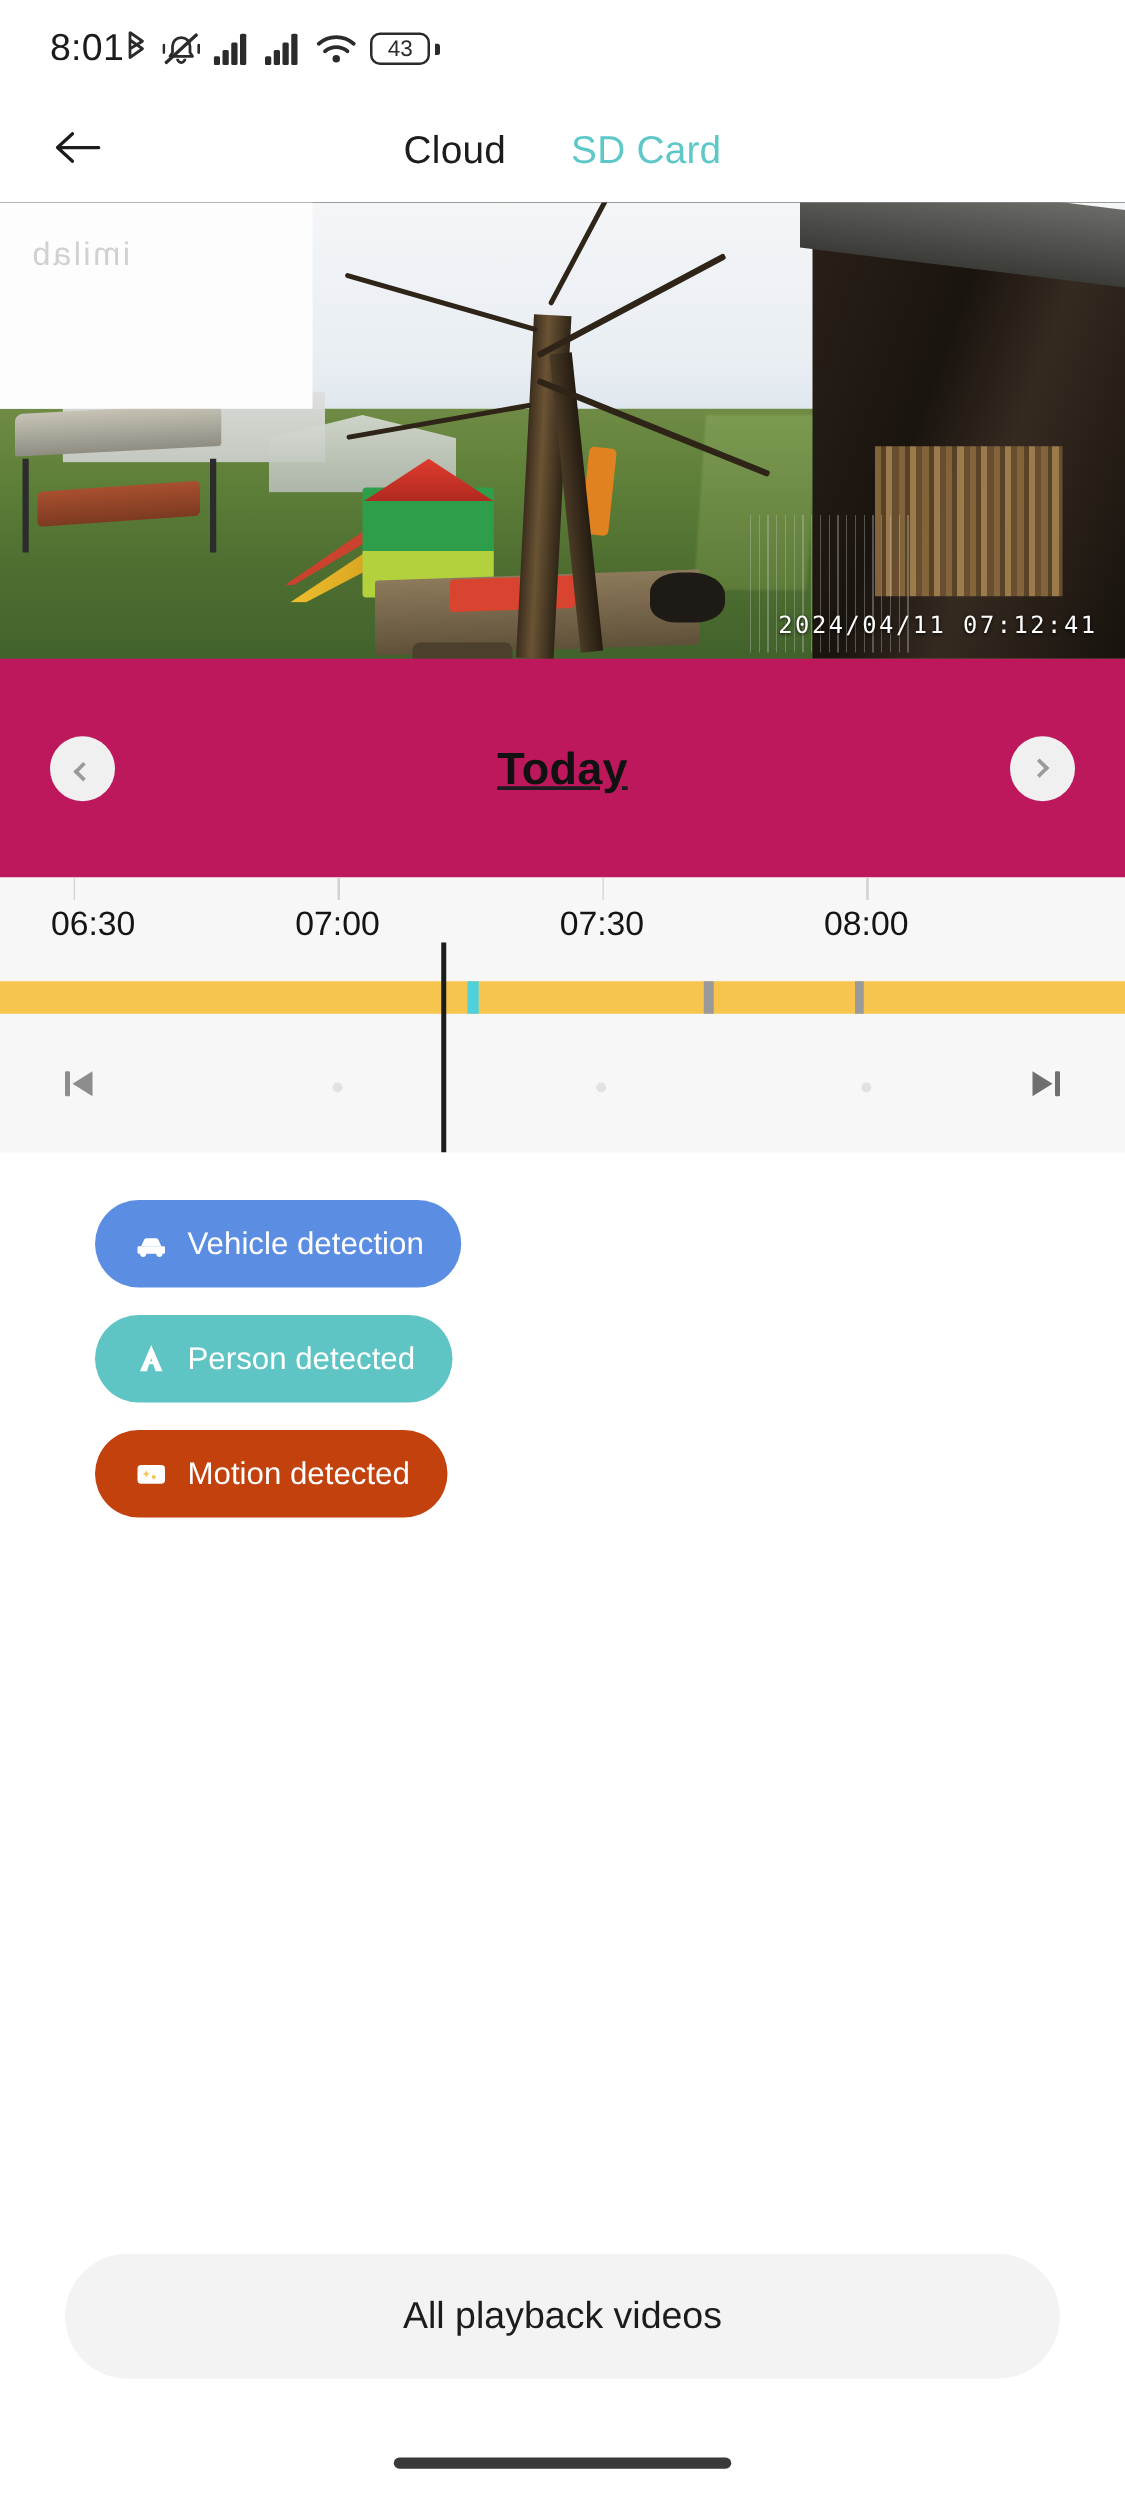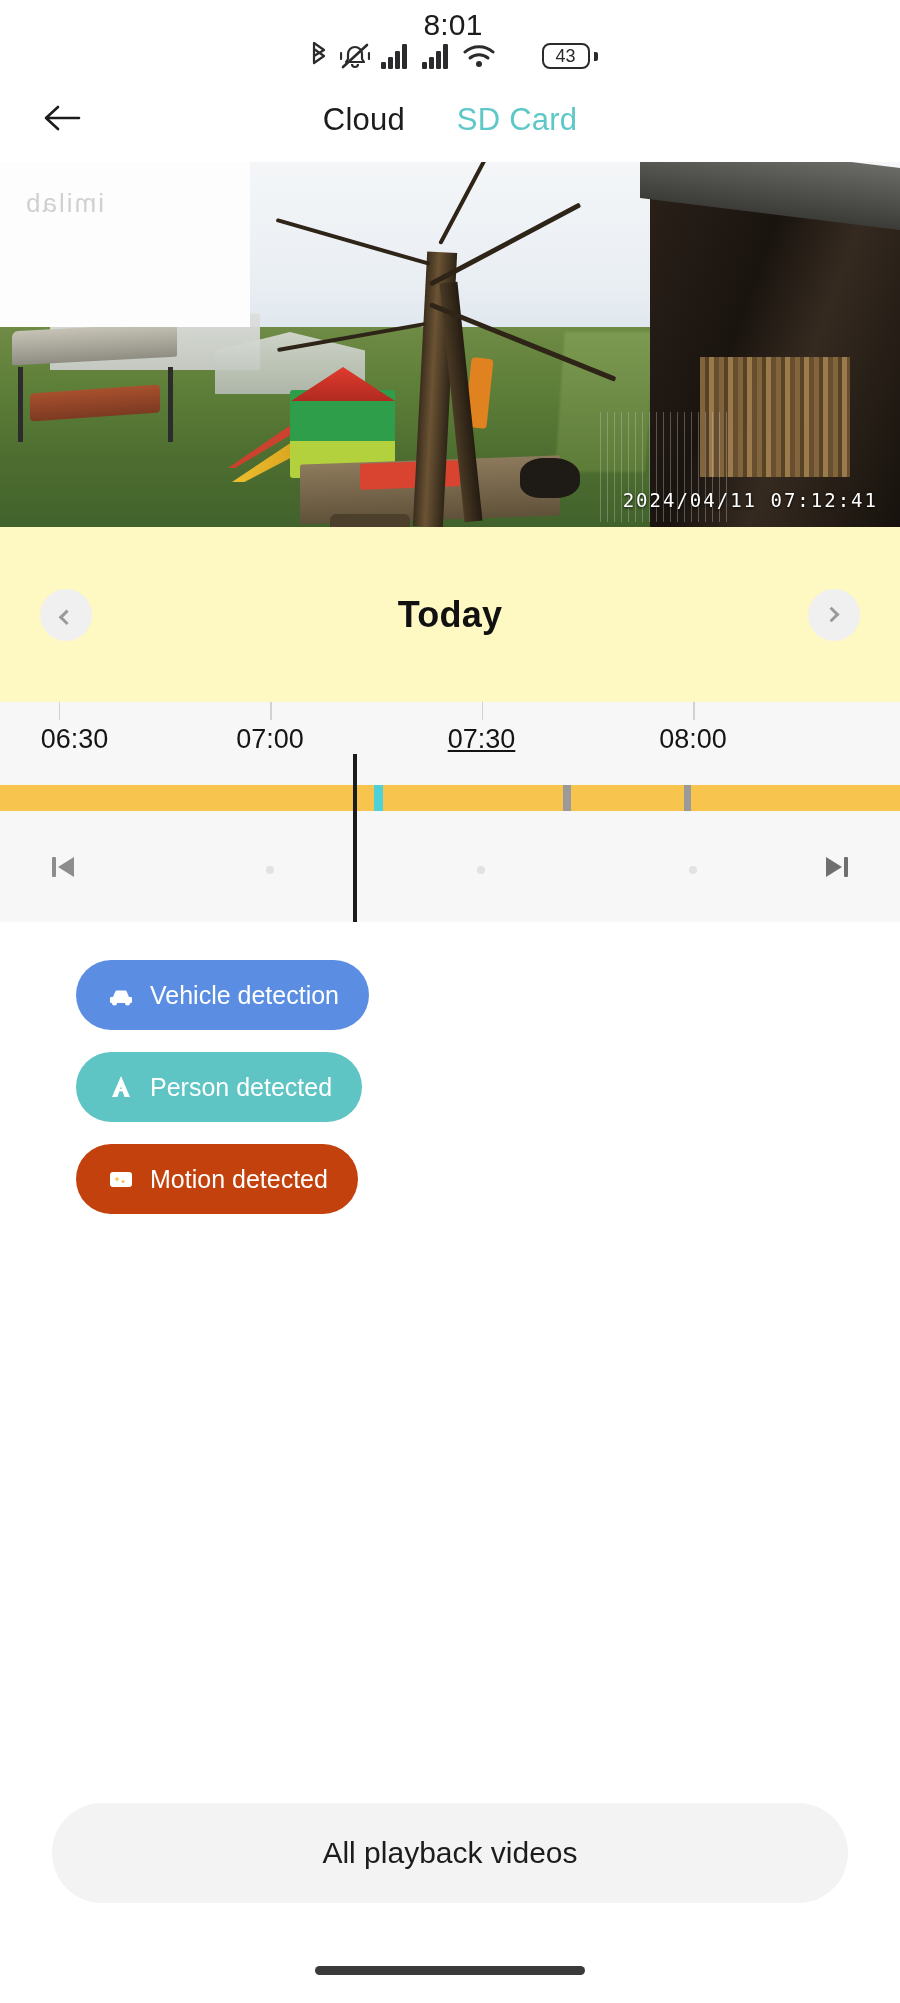--- a/index.html
+++ b/index.html
@@ -11,41 +11,39 @@
     -webkit-font-smoothing:antialiased;
     position:relative;
     overflow:hidden;
   }
 
   
   .statusbar{
     height:78px;
     display:flex;
     align-items:center;
-    justify-content:center;
+    justify-content:flex-start;
     padding:0 34px 0 40px;
-    flex-direction:column;
   }
   .status-time{
     font-size:30px;
     font-weight:400;
     letter-spacing:.2px;
     color:#1c1c1e;
   }
   .status-icons{
     display:flex;
     align-items:center;
     gap:11px;
   }
   .status-icons svg{ display:block; }
   .battery{
     display:flex;
     align-items:center;
     gap:4px;
-    margin-left:36px;
   }
   .battery-body{
     width:48px;height:26px;
     border:2.5px solid #2b2b2d;
     border-radius:8px;
     display:flex;align-items:center;justify-content:center;
   }
   .battery-num{
     font-size:18px;
     font-weight:400;
@@ -255,21 +253,22 @@
     padding-left:10px;
   }
 
   
   .day-nav{
     height:175px;
     display:flex;
     align-items:center;
     justify-content:center;
     position:relative;
-    background:#fef9c3;
+    background:#be185d;
+    text-decoration:underline;
   }
   .day-title{
     font-size:36px;
     font-weight:700;
     color:#111;
     letter-spacing:.2px;
   }
   .nav-circ{
     position:absolute;
     width:52px;height:52px;
@@ -501,21 +500,21 @@
 </div>
 
 <div class="timeline">
   <div class="tl-ticks" id="tl-ticks">
       <div class="tl-tick" style="left: 6.5%;"></div>
       <div class="tl-tick" style="left: 30%;"></div>
       <div class="tl-tick" style="left: 53.5%;"></div>
       <div class="tl-tick" style="left: 77%;"></div>
       <div class="tl-label" style="left: 6.5%; margin-left: 16px;">06:30</div>
       <div class="tl-label" style="left: 30%;">07:00</div>
-      <div class="tl-label" style="left: 53.5%; text-decoration: underline;">07:30</div>
+      <div class="tl-label" style="left: 53.5%;">07:30</div>
       <div class="tl-label" style="left: 77%;">08:00</div>
     </div>
   <div class="tl-track" id="tl-track" style="background: rgb(247, 196, 78);">
       <div class="tl-seg" style="left: 41.5%; width: 1%; background: rgb(79, 209, 217);"></div>
       <div class="tl-seg" style="left: 62.5%; width: 0.9%; background: rgb(154, 154, 154);"></div>
       <div class="tl-seg" style="left: 76%; width: 0.8%; background: rgb(154, 154, 154);"></div>
     </div>
   <div class="tl-playhead" id="tl-playhead" style="left: 39.2%;"></div>
 
   <div class="tl-ctrl" style="left:48px;">

